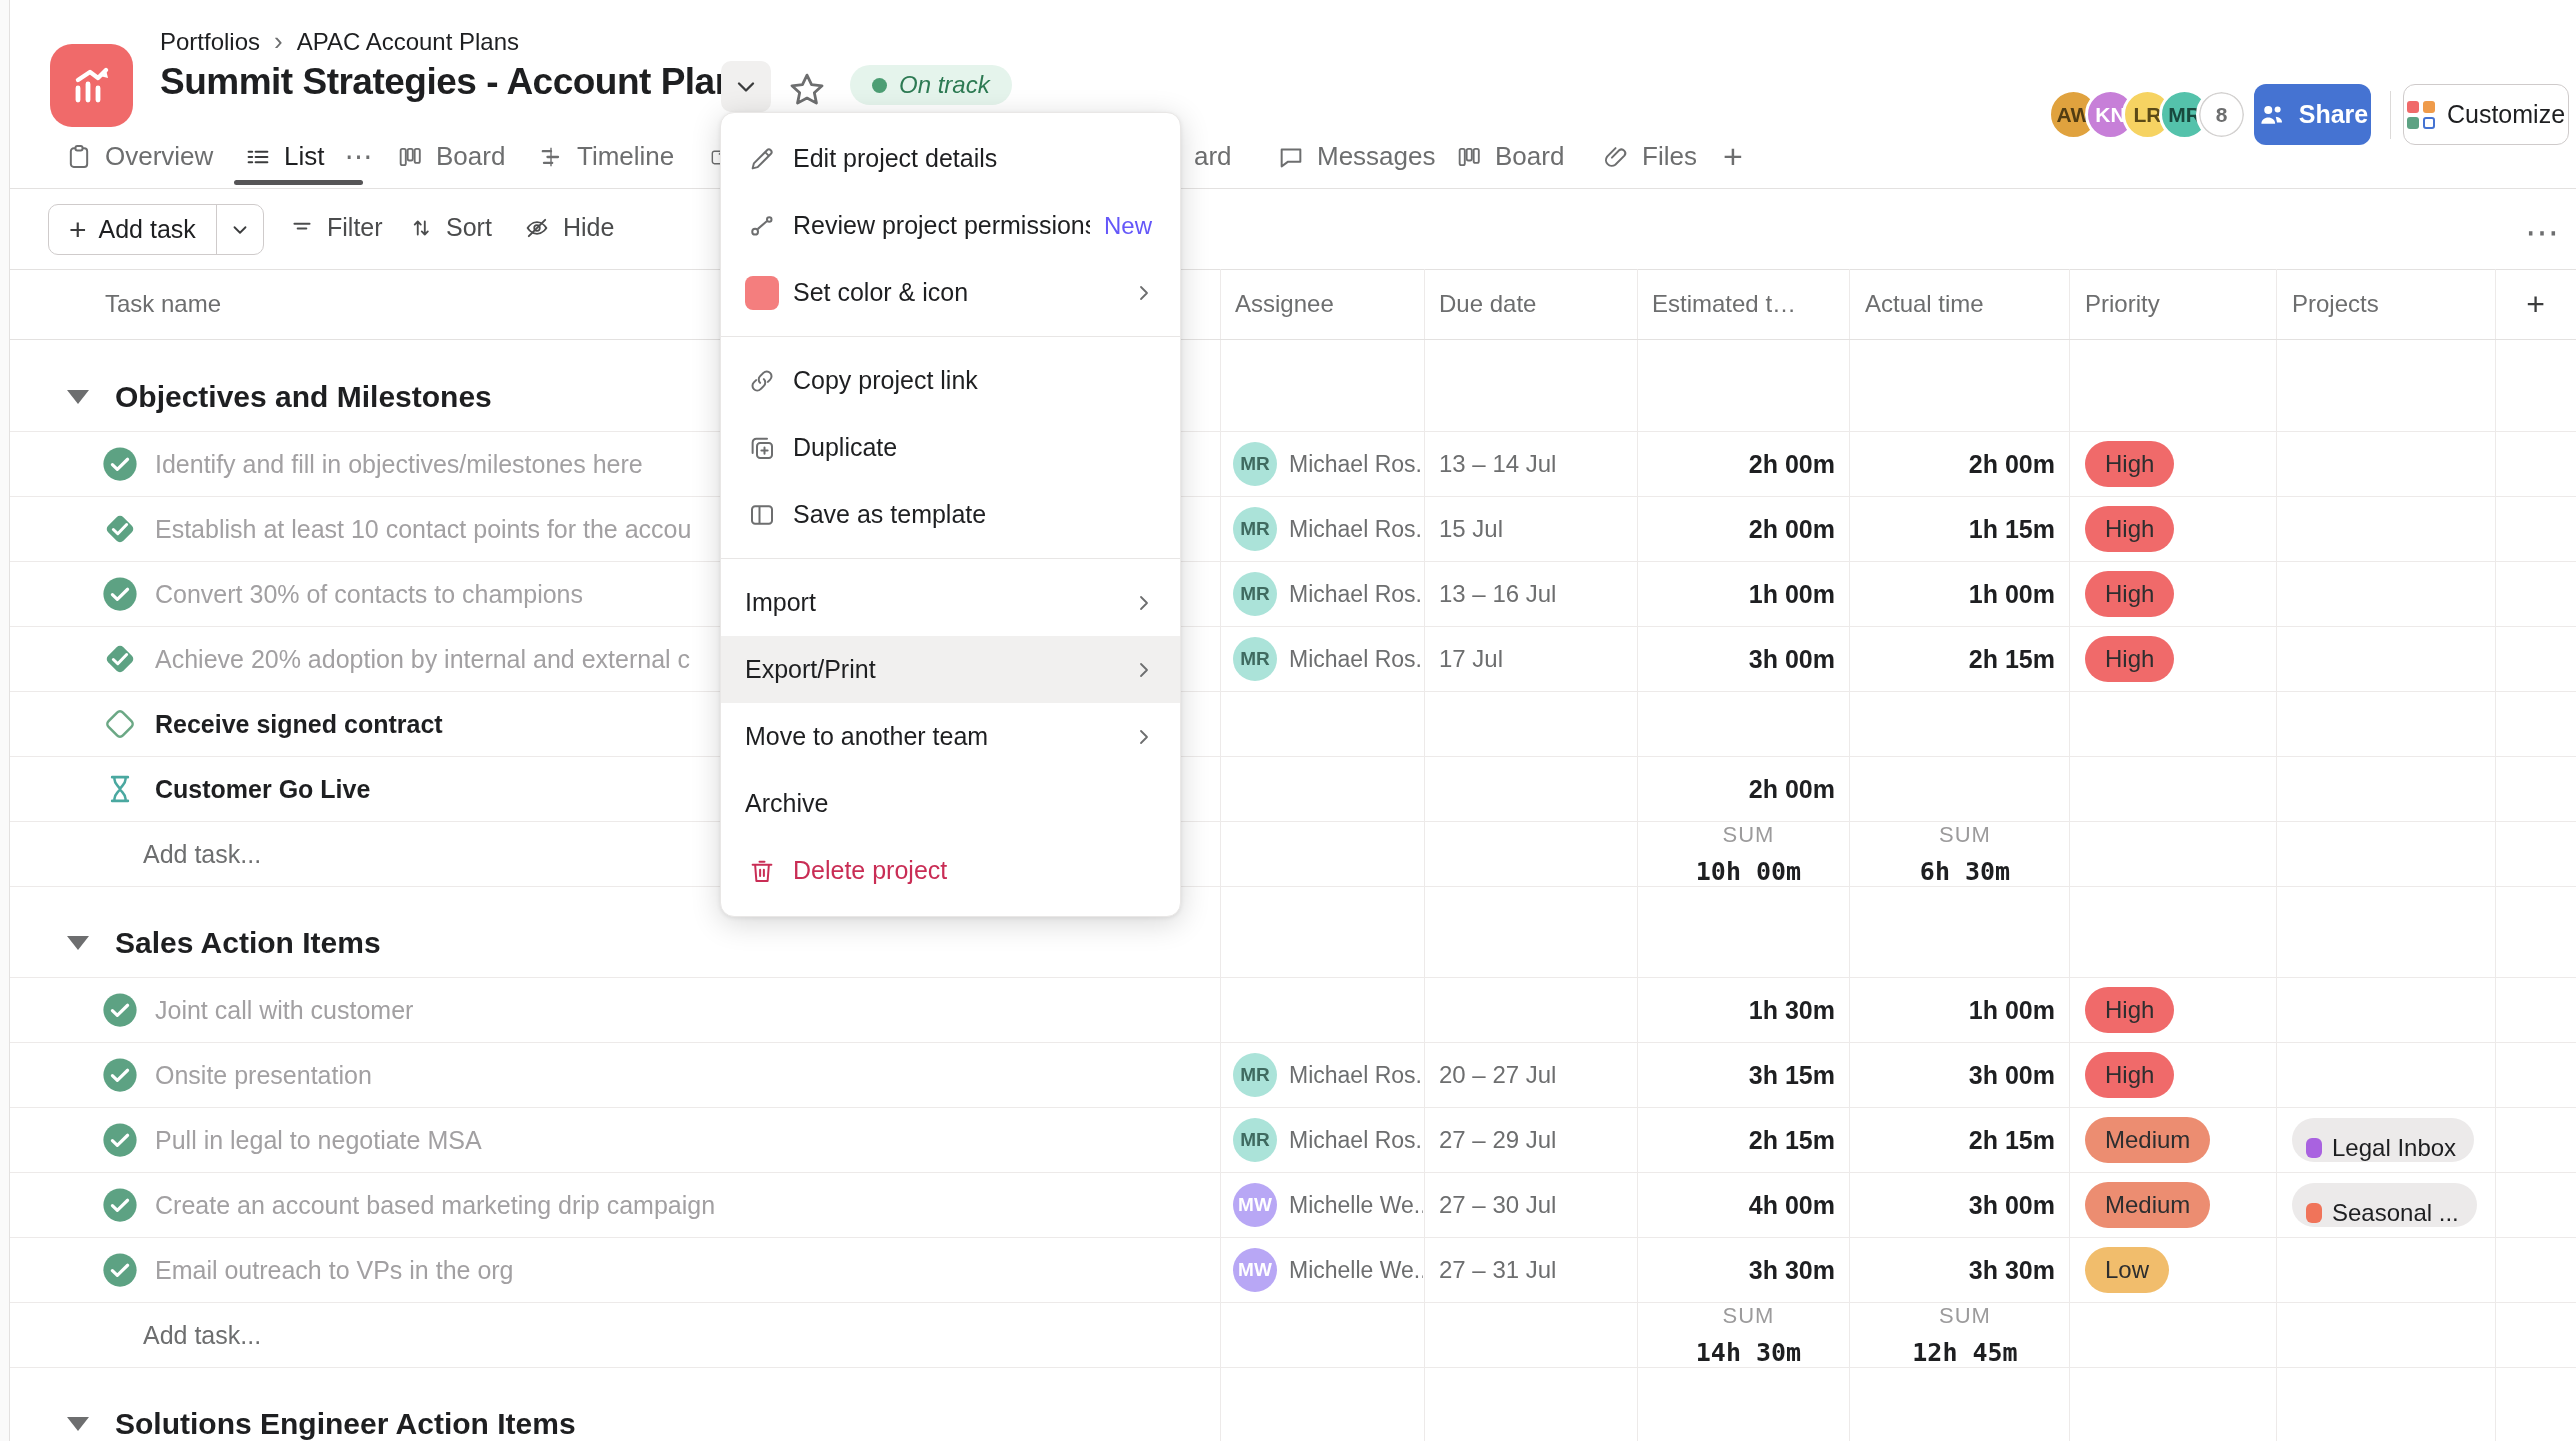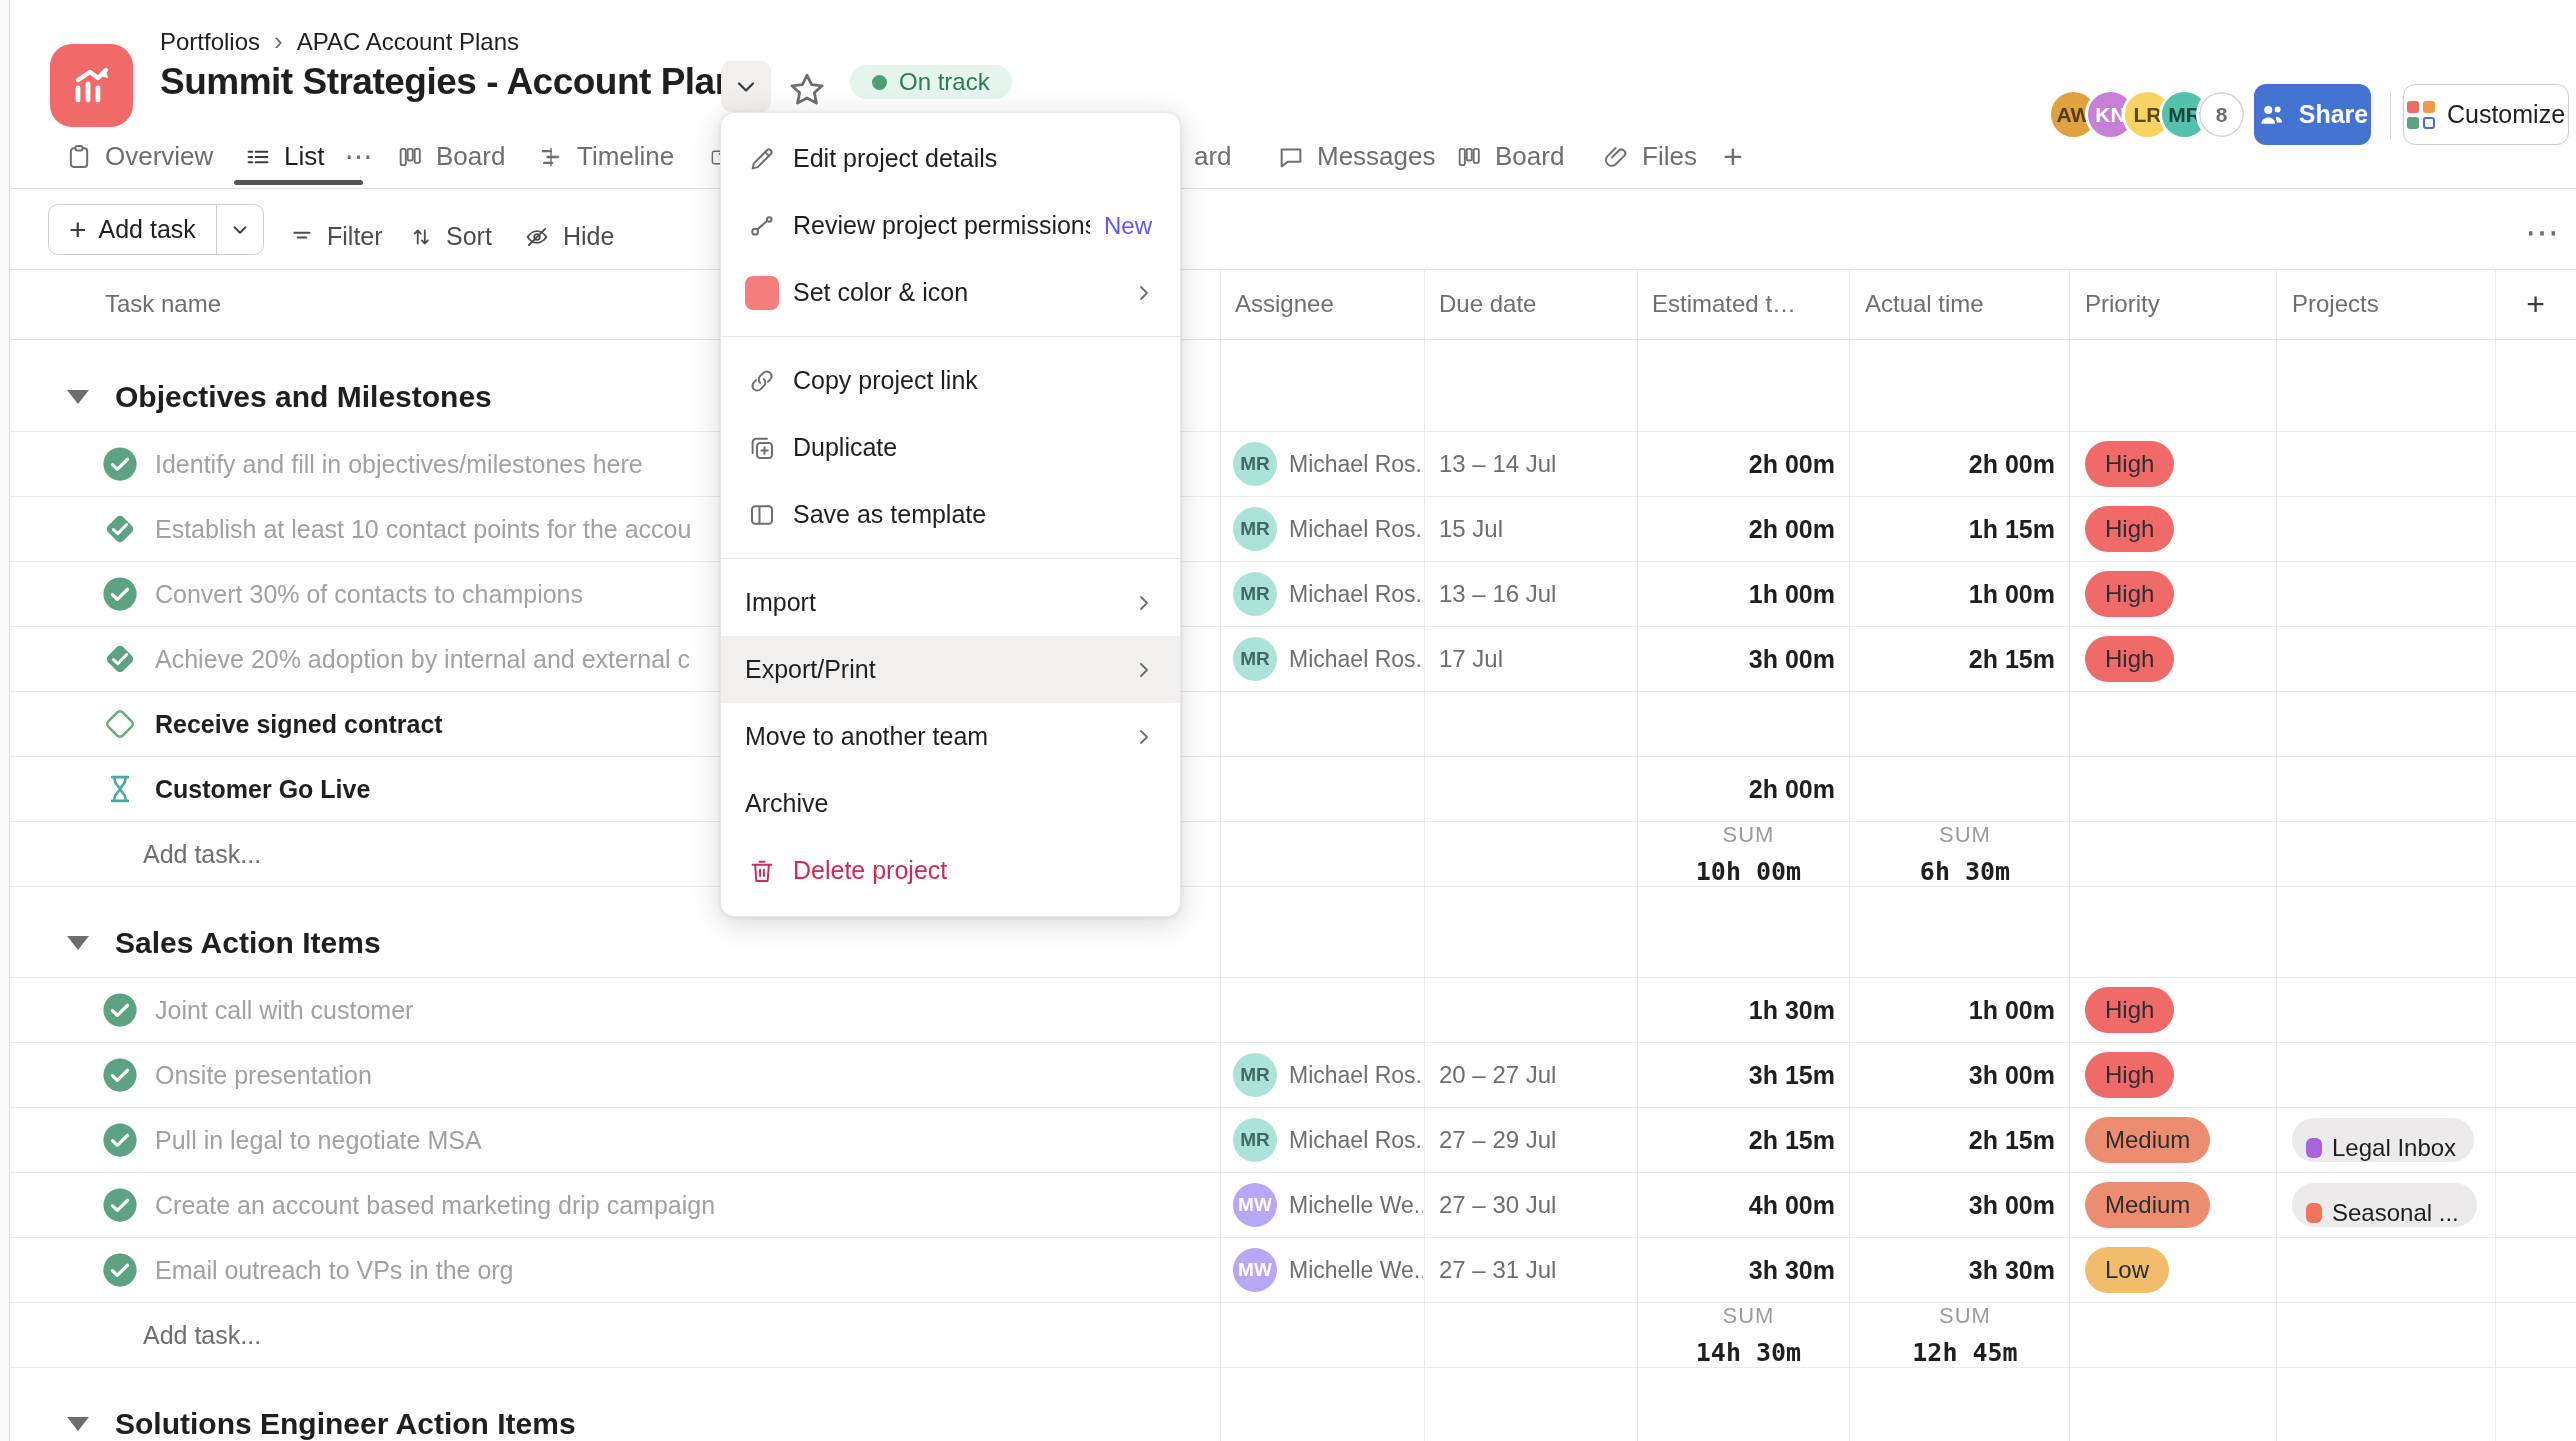--- a/index.html
+++ b/index.html
@@ -11,23 +11,23 @@
 
   
   .brand { position:absolute; left:40px; top:44px; width:83px; height:83px;
     border-radius:22px; background:#f06a6a; display:flex; align-items:center; justify-content:center; }
   .breadcrumb { position:absolute; left:150px; top:26px; font-size:24px; display:flex; gap:14px; align-items:center; }
   .breadcrumb .sep { color:#6d6e6f; font-size:26px; }
   .page-title { position:absolute; left:150px; top:61px; font-size:37px; font-weight:700; letter-spacing:-0.5px; }
   .title-chevron-btn { position:absolute; left:711px; top:61px; width:50px; height:51px;
     background:#f1f0ef; border-radius:10px; display:flex; align-items:center; justify-content:center; }
   .star-btn { position:absolute; left:776px; top:69px; width:42px; height:42px; }
-  .status-pill { position:absolute; left:840px; top:65px; height:34px; border-radius:24px;
+  .status-pill { position:absolute; left:840px; top:65px; height:40px; border-radius:24px;
     background:#e5f4ec; display:flex; align-items:center; gap:12px; padding:0 22px;
-    color:#2d7a53; font-size:24px; }
+    color:#2d7a53; font-size:24px;font-style:italic; }
   .status-dot { width:15px; height:15px; border-radius:50%; background:#4d9e74; }
 
   .avatar-stack { position:absolute; left:2038px; top:89px; display:flex; }
   .avatar { width:51px; height:51px; border-radius:50%; border:3px solid #fff;
     display:flex; align-items:center; justify-content:center; font-size:21px; font-weight:700; margin-left:-14px; }
   .avatar:first-child { margin-left:0; }
   .share-btn { position:absolute; left:2244px; top:84px; width:117px; height:61px; border-radius:12px;
     background:#4573d2; color:#fff; font-size:25px; font-weight:600;
     display:flex; align-items:center; justify-content:center; gap:12px; }
   .header-vdiv { position:absolute; left:2380px; top:91px; width:1px; height:48px; background:#dcdad9; }
@@ -46,21 +46,21 @@
     background:#565557; border-radius:3px; }
   .tabs-divider { position:absolute; left:0; top:188px; width:2566px; height:1px; background:#e3e1e0; }
 
   
   .toolbar { position:absolute; left:0; top:198px; width:2566px; height:71px; }
   .add-task-btn { position:absolute; left:38px; top:6px; height:51px; border:1px solid #cfcbcb;
     border-radius:10px; display:flex; align-items:stretch; background:#fff; }
   .add-task-main { display:flex; align-items:center; gap:12px; padding:0 20px; font-size:25px; }
   .add-task-sep { width:1px; background:#cfcbcb; }
   .add-task-caret { width:46px; display:flex; align-items:center; justify-content:center; }
-  .tool { position:absolute; top:13px; height:51px; display:flex; align-items:center; gap:12px;
+  .tool { position:absolute; top:4px; height:51px; display:flex; align-items:center; gap:12px;
     color:#4b4c4d; font-size:25px; }
   .overflow-dots { position:absolute; left:2515px; top:14px; color:#6d6e6f; font-size:34px; letter-spacing:4px; }
   .toolbar-divider { position:absolute; left:0; top:269px; width:2566px; height:1px; background:#e3e1e0; }
 
   
   .vline { position:absolute; top:269px; bottom:0; width:1px; background:#edeae9; z-index:0; }
   .thead { position:absolute; left:0; top:269px; width:2566px; height:71px;
     border-bottom:1px solid #e3e1e0; display:flex; align-items:center;
     color:#6d6e6f; font-size:24px; z-index:1; }
   .cell { flex:none; display:flex; align-items:center; overflow:hidden; }

